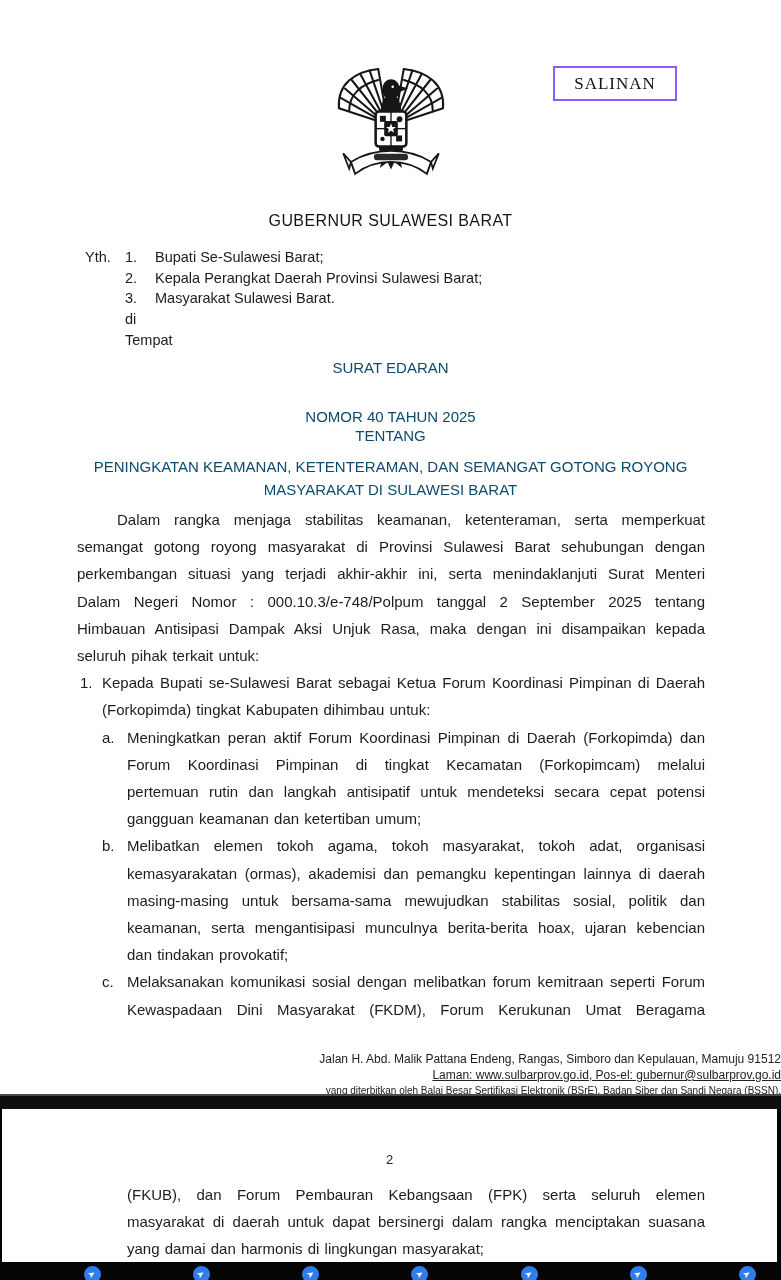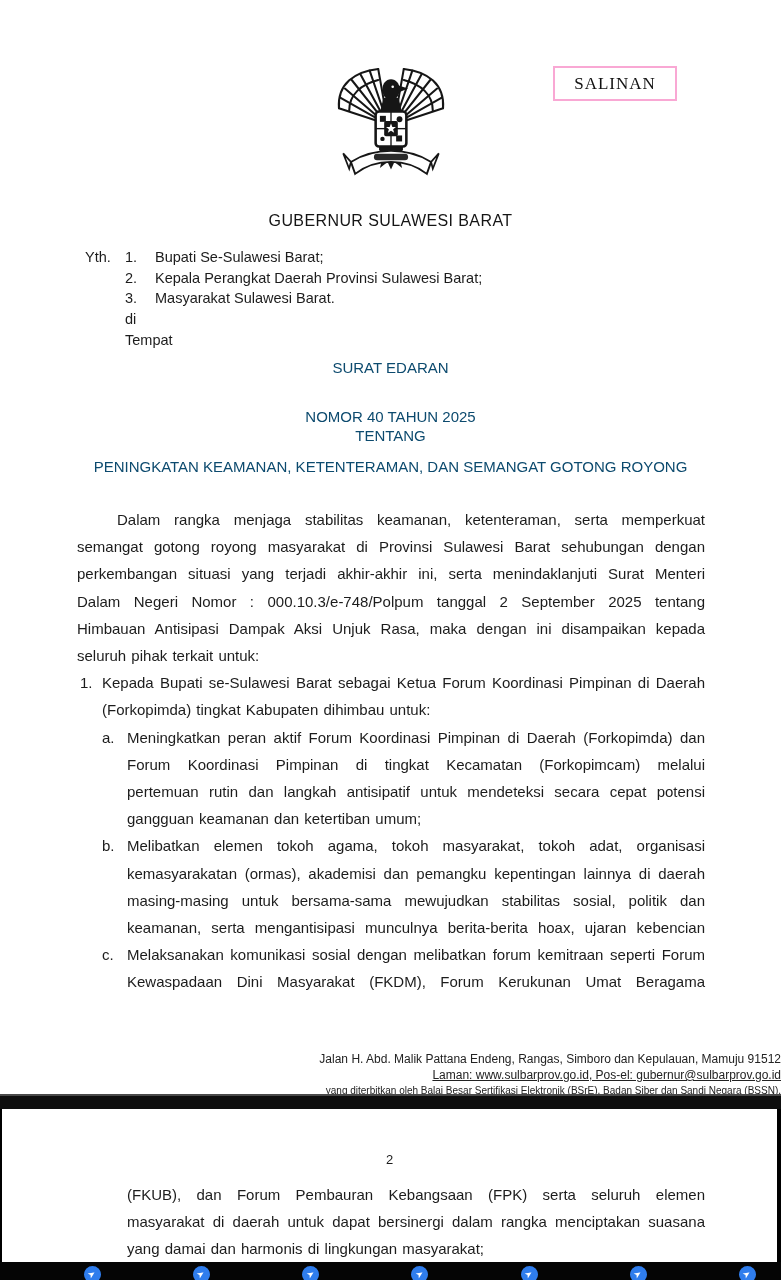--- a/index.html
+++ b/index.html
@@ -5,21 +5,21 @@
   html,body{margin:0;padding:0;background:#fff;}
   #screen{
     position:relative;width:781px;height:1280px;overflow:hidden;
     background:#fff;color:#1c1c1c;
     font-family:"Liberation Sans",sans-serif;
   }
   
   .emblem{position:absolute;top:62px;left:50%;transform:translateX(-50%);}
   .stamp{
     position:absolute;top:66px;left:553px;width:124px;height:35px;
-    border:2px solid #f9a8d4;box-sizing:border-box;
+    border:2px solid #8b5cf6;box-sizing:border-box;
     font-family:"Liberation Serif",serif;font-size:17px;letter-spacing:1px;
     display:flex;align-items:center;justify-content:center;color:#111;
   }
   .lh-title{
     position:absolute;top:212px;left:0;right:0;text-align:center;
     font-size:16px;letter-spacing:.4px;color:#151515;
   }
   
   .yth{position:absolute;top:247px;left:85px;font-size:14.5px;line-height:20.5px;}
   .yth .sal{position:absolute;left:0;top:0;}
@@ -145,20 +145,21 @@
         </div>
       <div class="loc-di">di</div>
       <div class="loc-tempat">Tempat</div>
     </div>
 
     <div class="c-head h-doctype">SURAT EDARAN</div>
     <div class="c-head h-number">NOMOR 40 TAHUN 2025</div>
     <div class="c-head h-about">TENTANG</div>
     <div class="c-head h-subject">
         <div class="ln">PENINGKATAN KEAMANAN, KETENTERAMAN, DAN SEMANGAT GOTONG ROYONG</div>
+        <div class="ln">MASYARAKAT DI SULAWESI BARAT</div>
       </div>
 
     <div class="docbody">
       <div>
           <div class="ln jst find">Dalam rangka menjaga stabilitas keamanan, ketenteraman, serta memperkuat</div>
           <div class="ln jst">semangat gotong royong masyarakat di Provinsi Sulawesi Barat sehubungan dengan</div>
           <div class="ln jst">perkembangan situasi yang terjadi akhir-akhir ini, serta menindaklanjuti Surat Menteri</div>
           <div class="ln jst">Dalam Negeri Nomor : 000.10.3/e-748/Polpum tanggal 2 September 2025 tentang</div>
           <div class="ln jst">Himbauan Antisipasi Dampak Aksi Unjuk Rasa, maka dengan ini disampaikan kepada</div>
           <div class="ln">seluruh pihak terkait untuk:</div>
@@ -182,20 +183,21 @@
           </div>
       </div>
 
       <div class="sub">
         <span class="marker">b.</span>
         <div class="itext">
             <div class="ln jst">Melibatkan elemen tokoh agama, tokoh masyarakat, tokoh adat, organisasi</div>
             <div class="ln jst">kemasyarakatan (ormas), akademisi dan pemangku kepentingan lainnya di daerah</div>
             <div class="ln jst">masing-masing untuk bersama-sama mewujudkan stabilitas sosial, politik dan</div>
             <div class="ln jst">keamanan, serta mengantisipasi munculnya berita-berita hoax, ujaran kebencian</div>
+            <div class="ln">dan tindakan provokatif;</div>
           </div>
       </div>
 
       <div class="sub">
         <span class="marker">c.</span>
         <div class="itext">
             <div class="ln jst">Melaksanakan komunikasi sosial dengan melibatkan forum kemitraan seperti Forum</div>
             <div class="ln jst">Kewaspadaan Dini Masyarakat (FKDM), Forum Kerukunan Umat Beragama</div>
           </div>
       </div>

